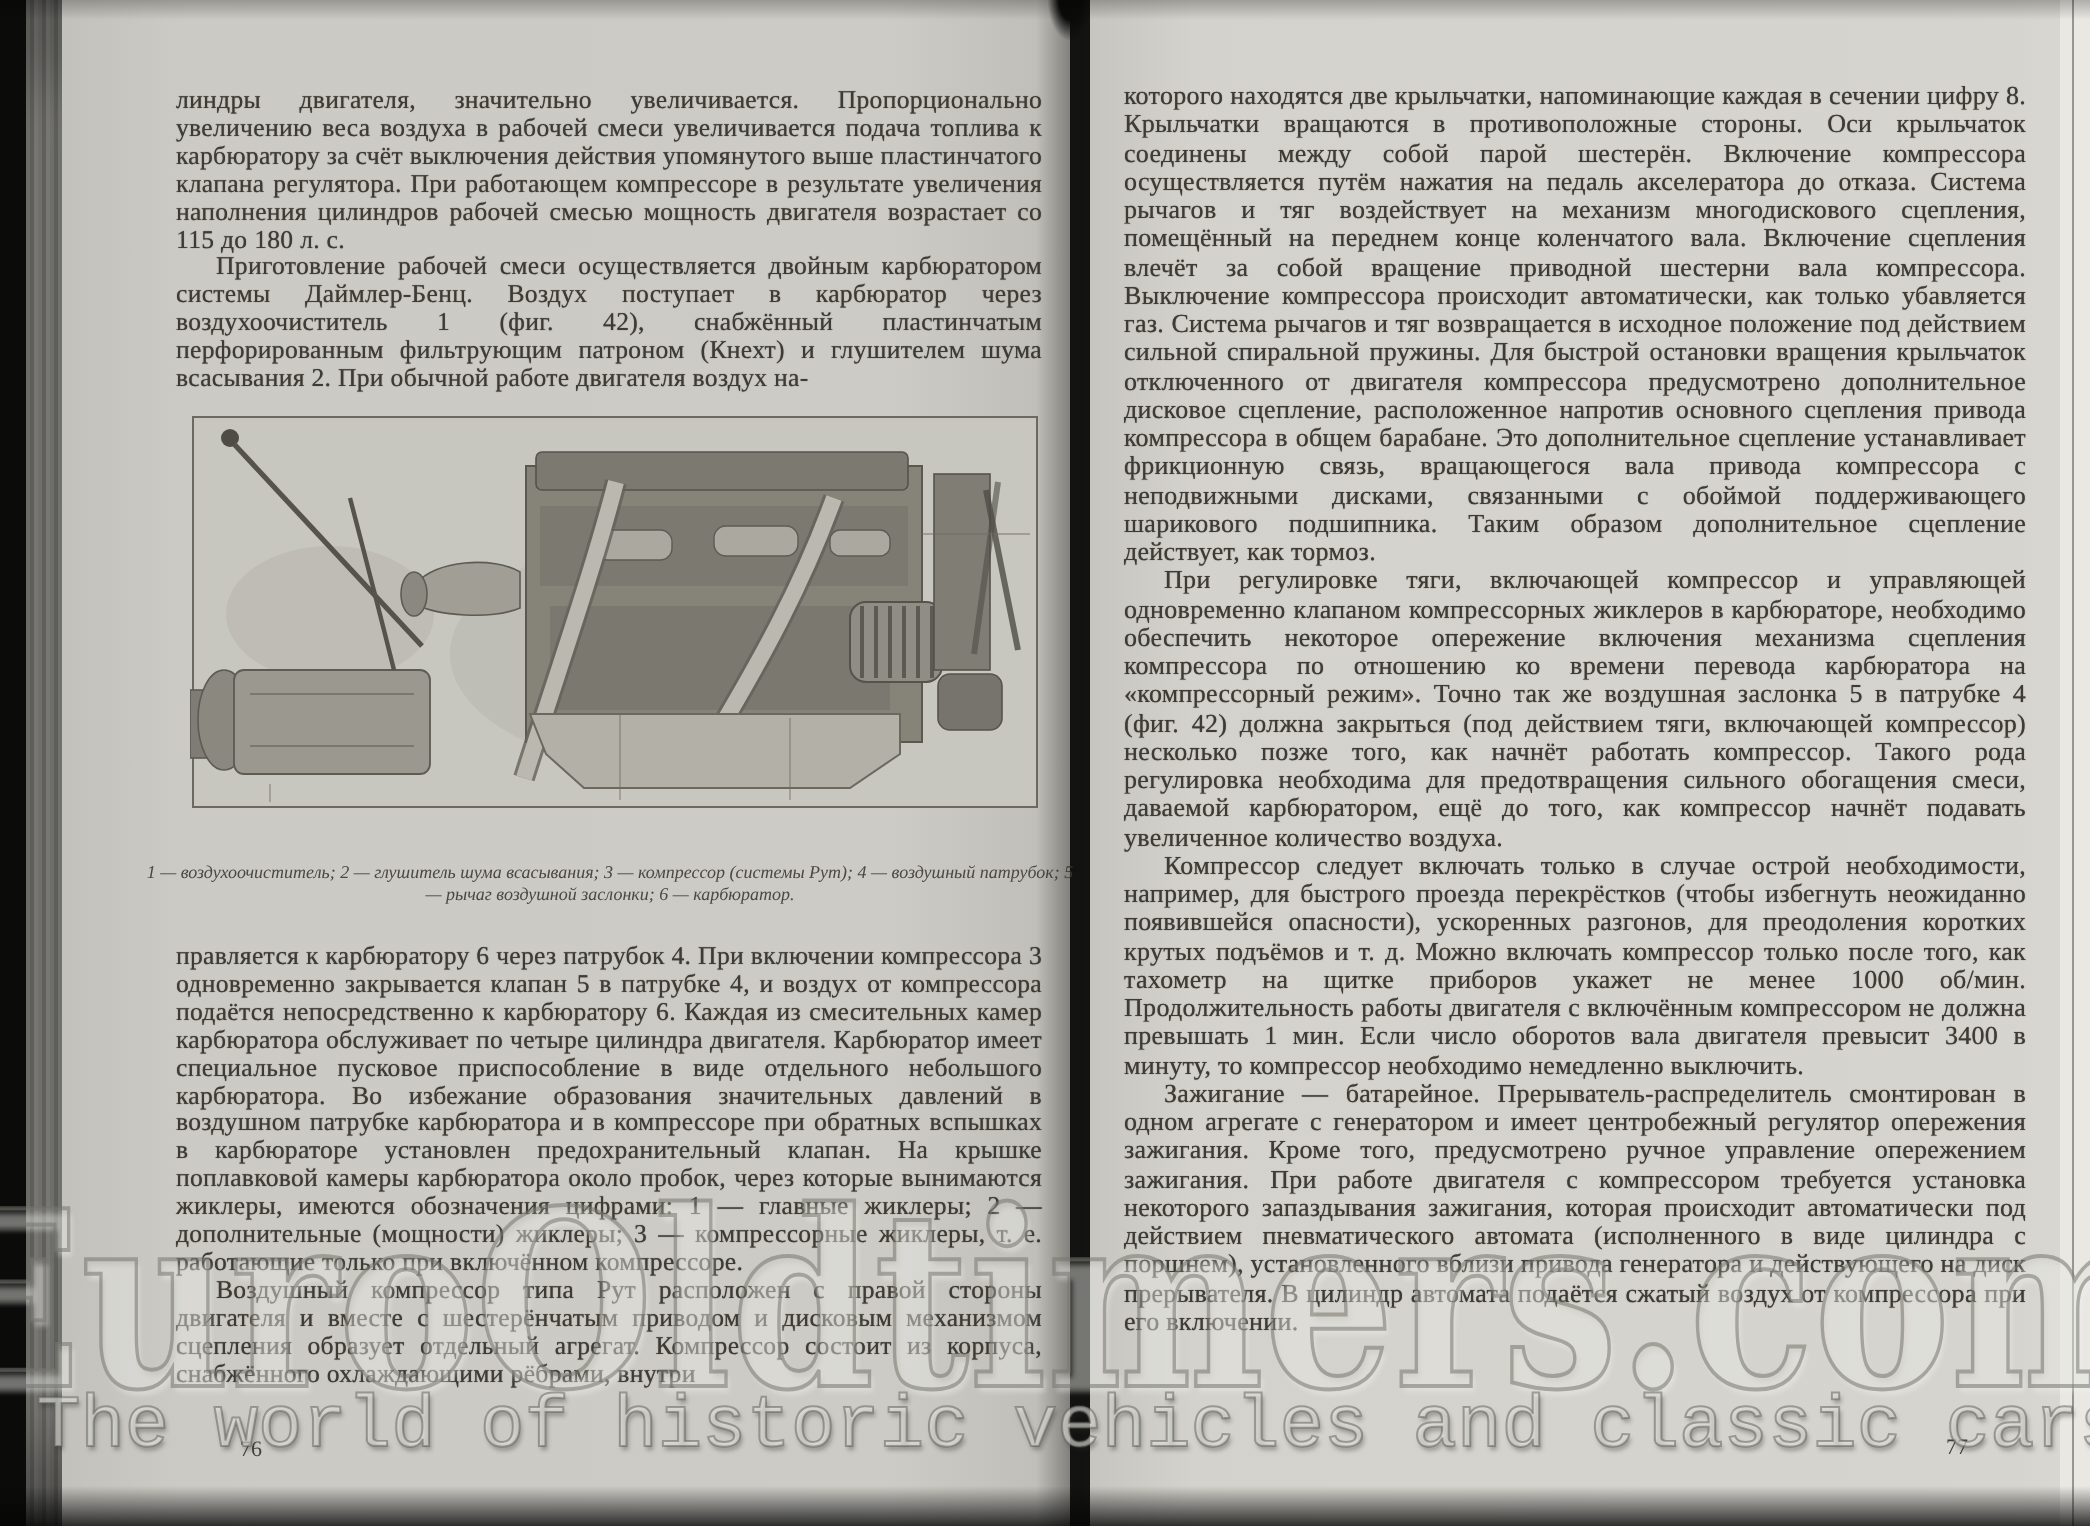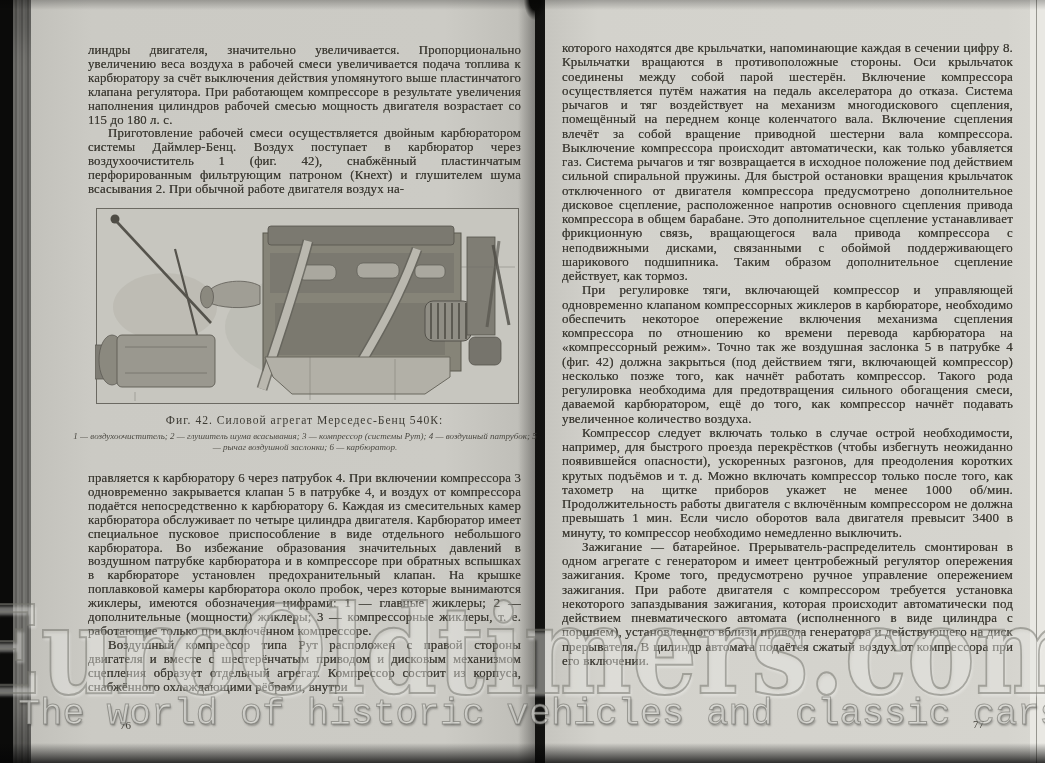--- a/index.html
+++ b/index.html
@@ -124,21 +124,20 @@
 
         <path d="M170,150 L355,150 L355,170 L330,187 L197,187 L178,170 Z" fill="#b2b0a7" stroke="#6a685f" stroke-width="1"></path>
 
         <line x1="215" y1="150" x2="215" y2="193" stroke="#6f6d65" stroke-width=".7" opacity=".6"></line>
         <line x1="300" y1="152" x2="300" y2="193" stroke="#6f6d65" stroke-width=".7" opacity=".6"></line>
         <line x1="40" y1="185" x2="40" y2="194" stroke="#6f6d65" stroke-width=".7" opacity=".6"></line>
         <line x1="366" y1="60" x2="420" y2="60" stroke="#6f6d65" stroke-width=".7" opacity=".6"></line>
       </svg>
     </figure>
 
-    <div class="caption-title">Фиг. 42. Силовой агрегат Мерседес-Бенц 540К:</div>
     <div class="caption-legend">1 — воздухоочиститель; 2 — глушитель шума всасывания; 3 — компрессор (системы Рут); 4 — воздушный патрубок; 5 — рычаг воздушной заслонки; 6 — карбюратор.</div>
 
     <div class="col col-left2">
       <p class="flush">правляется к карбюратору 6 через патрубок 4. При включении компрессора 3 одновременно закрывается клапан 5 в патрубке 4, и воздух от компрессора подаётся непосредственно к карбюратору 6. Каждая из смесительных камер карбюратора обслуживает по четыре цилиндра двигателя. Карбюратор имеет специальное пусковое приспособление в виде отдельного небольшого карбюратора. Во избежание образования значительных давлений в воздушном патрубке карбюратора и в компрессоре при обратных вспышках в карбюраторе установлен предохранительный клапан. На крышке поплавковой камеры карбюратора около пробок, через которые вынимаются жиклеры, имеются обозначения цифрами: 1 — главные жиклеры; 2 — дополнительные (мощности) жиклеры; 3 — компрессорные жиклеры, т. е. работающие только при включённом компрессоре.</p>
       <p class="indent">Воздушный компрессор типа Рут расположен с правой стороны двигателя и вместе с шестерёнчатым приводом и дисковым механизмом сцепления образует отдельный агрегат. Компрессор состоит из корпуса, снабжённого охлаждающими рёбрами, внутри</p>
     </div>
 
     <div class="pagenum pn-left">76</div>
   </div>
 

